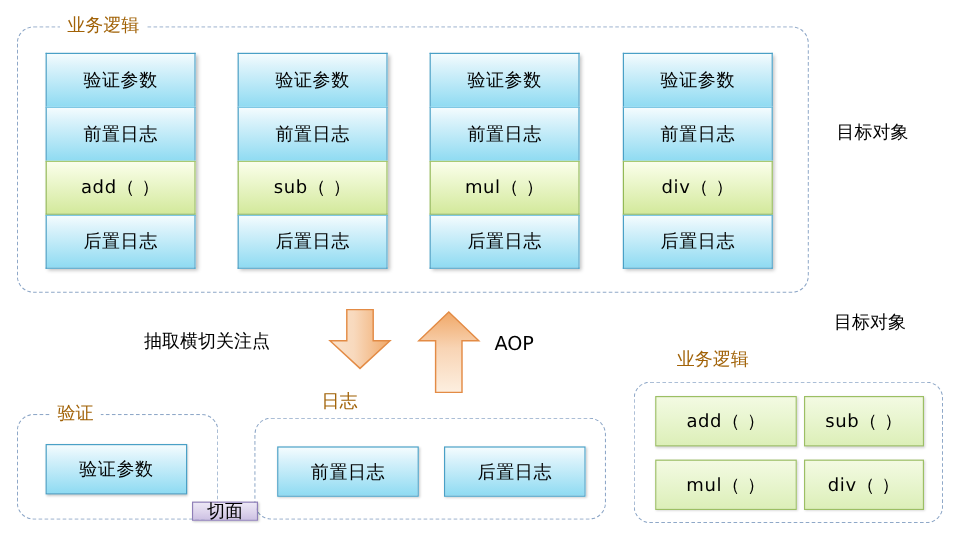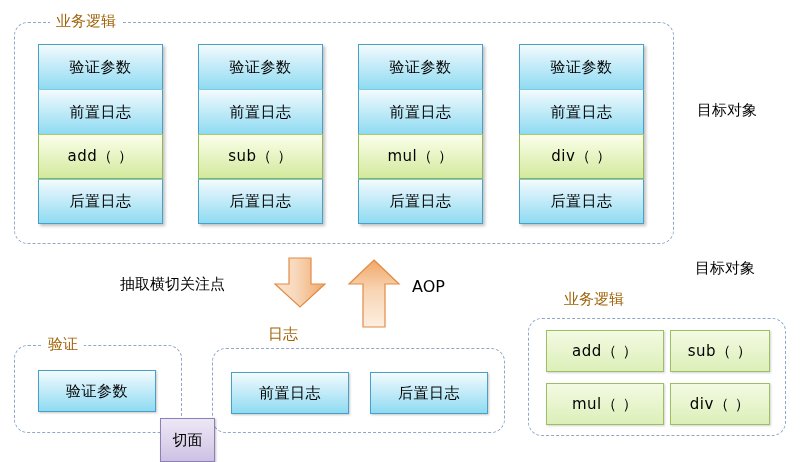--- a/index.html
+++ b/index.html
@@ -179,21 +179,21 @@
 <div class="group-label" style="left:42px; top:337px;">验证</div>
 
 <div class="cell blue" style="left:38px; top:370px; width:118px; height:42px;">验证参数</div>
 
 <div class="group" style="left:212px; top:348px; width:293px; height:85px;"></div>
 <div class="group-label" style="left:238px; top:327px;margin-left:24px;">日志</div>
 
 <div class="cell blue" style="left:231px; top:372px; width:118px; height:42px;">前置日志</div>
 <div class="cell blue" style="left:370px; top:372px; width:118px; height:42px;">后置日志</div>
 
-<div class="chip" style="left:160px; top:418px; width:55px; height:44px;">切面</div>
+<div class="chip" style="left:160px; top:418px; width:55px; height:16px;">切面</div>
 
 <div class="free-label" style="left:695px; top:262px;font-family:Liberation Mono, monospace;">目标对象</div>
 
 <div class="group" style="left:528px; top:318px; width:258px; height:118px;"></div>
 <div class="group-label" style="left:558px; top:292px;">业务逻辑</div>
 
 <div class="cell green2" style="left:546px; top:330px; width:118px; height:42px;">add（ ）</div>
 <div class="cell green2" style="left:670px; top:330px; width:100px; height:42px;">sub（ ）</div>
 <div class="cell green2" style="left:546px; top:383px; width:118px; height:42px;">mul（ ）</div>
 <div class="cell green2" style="left:670px; top:383px; width:100px; height:42px;">div（ ）</div>

